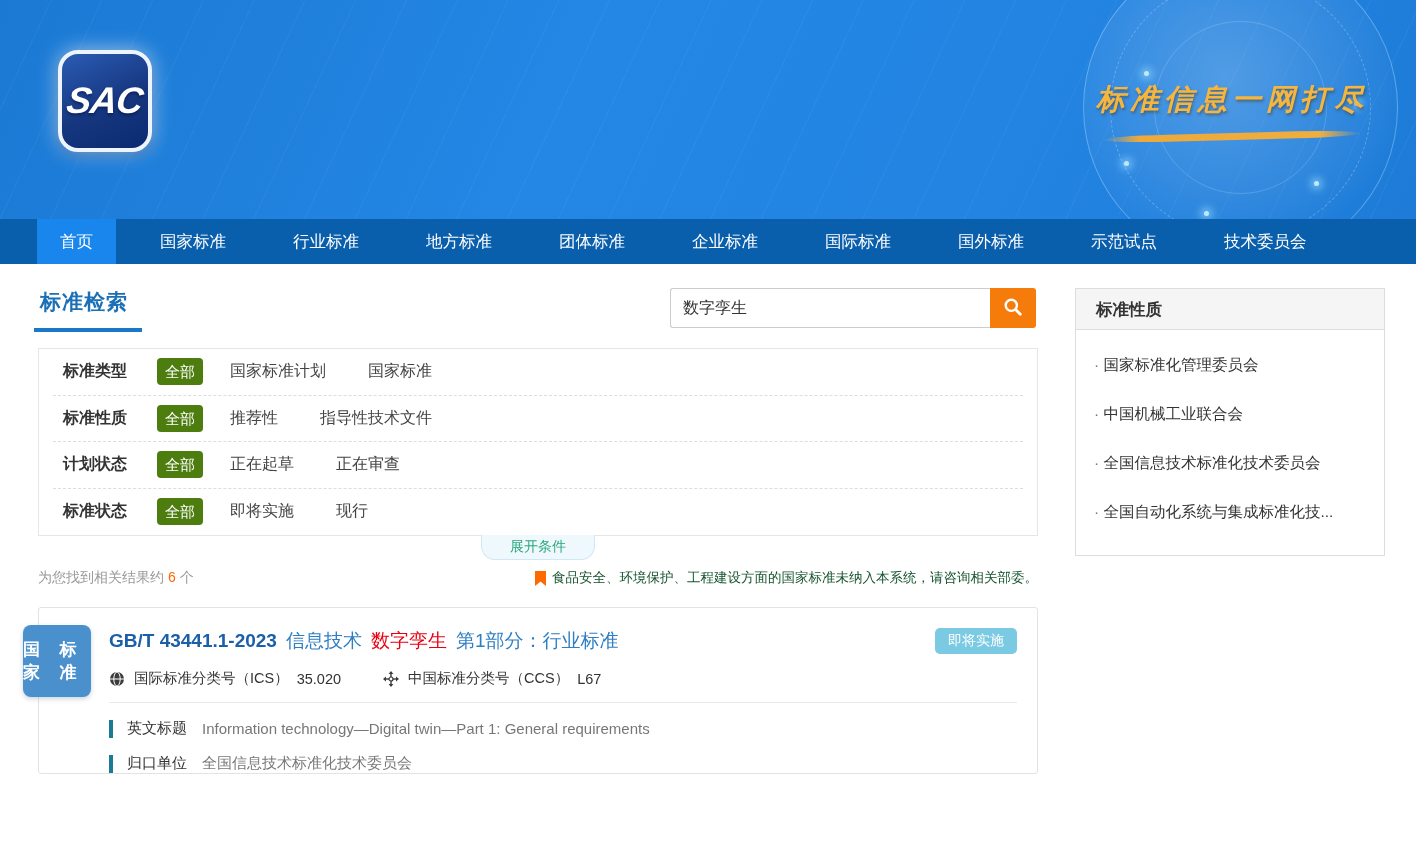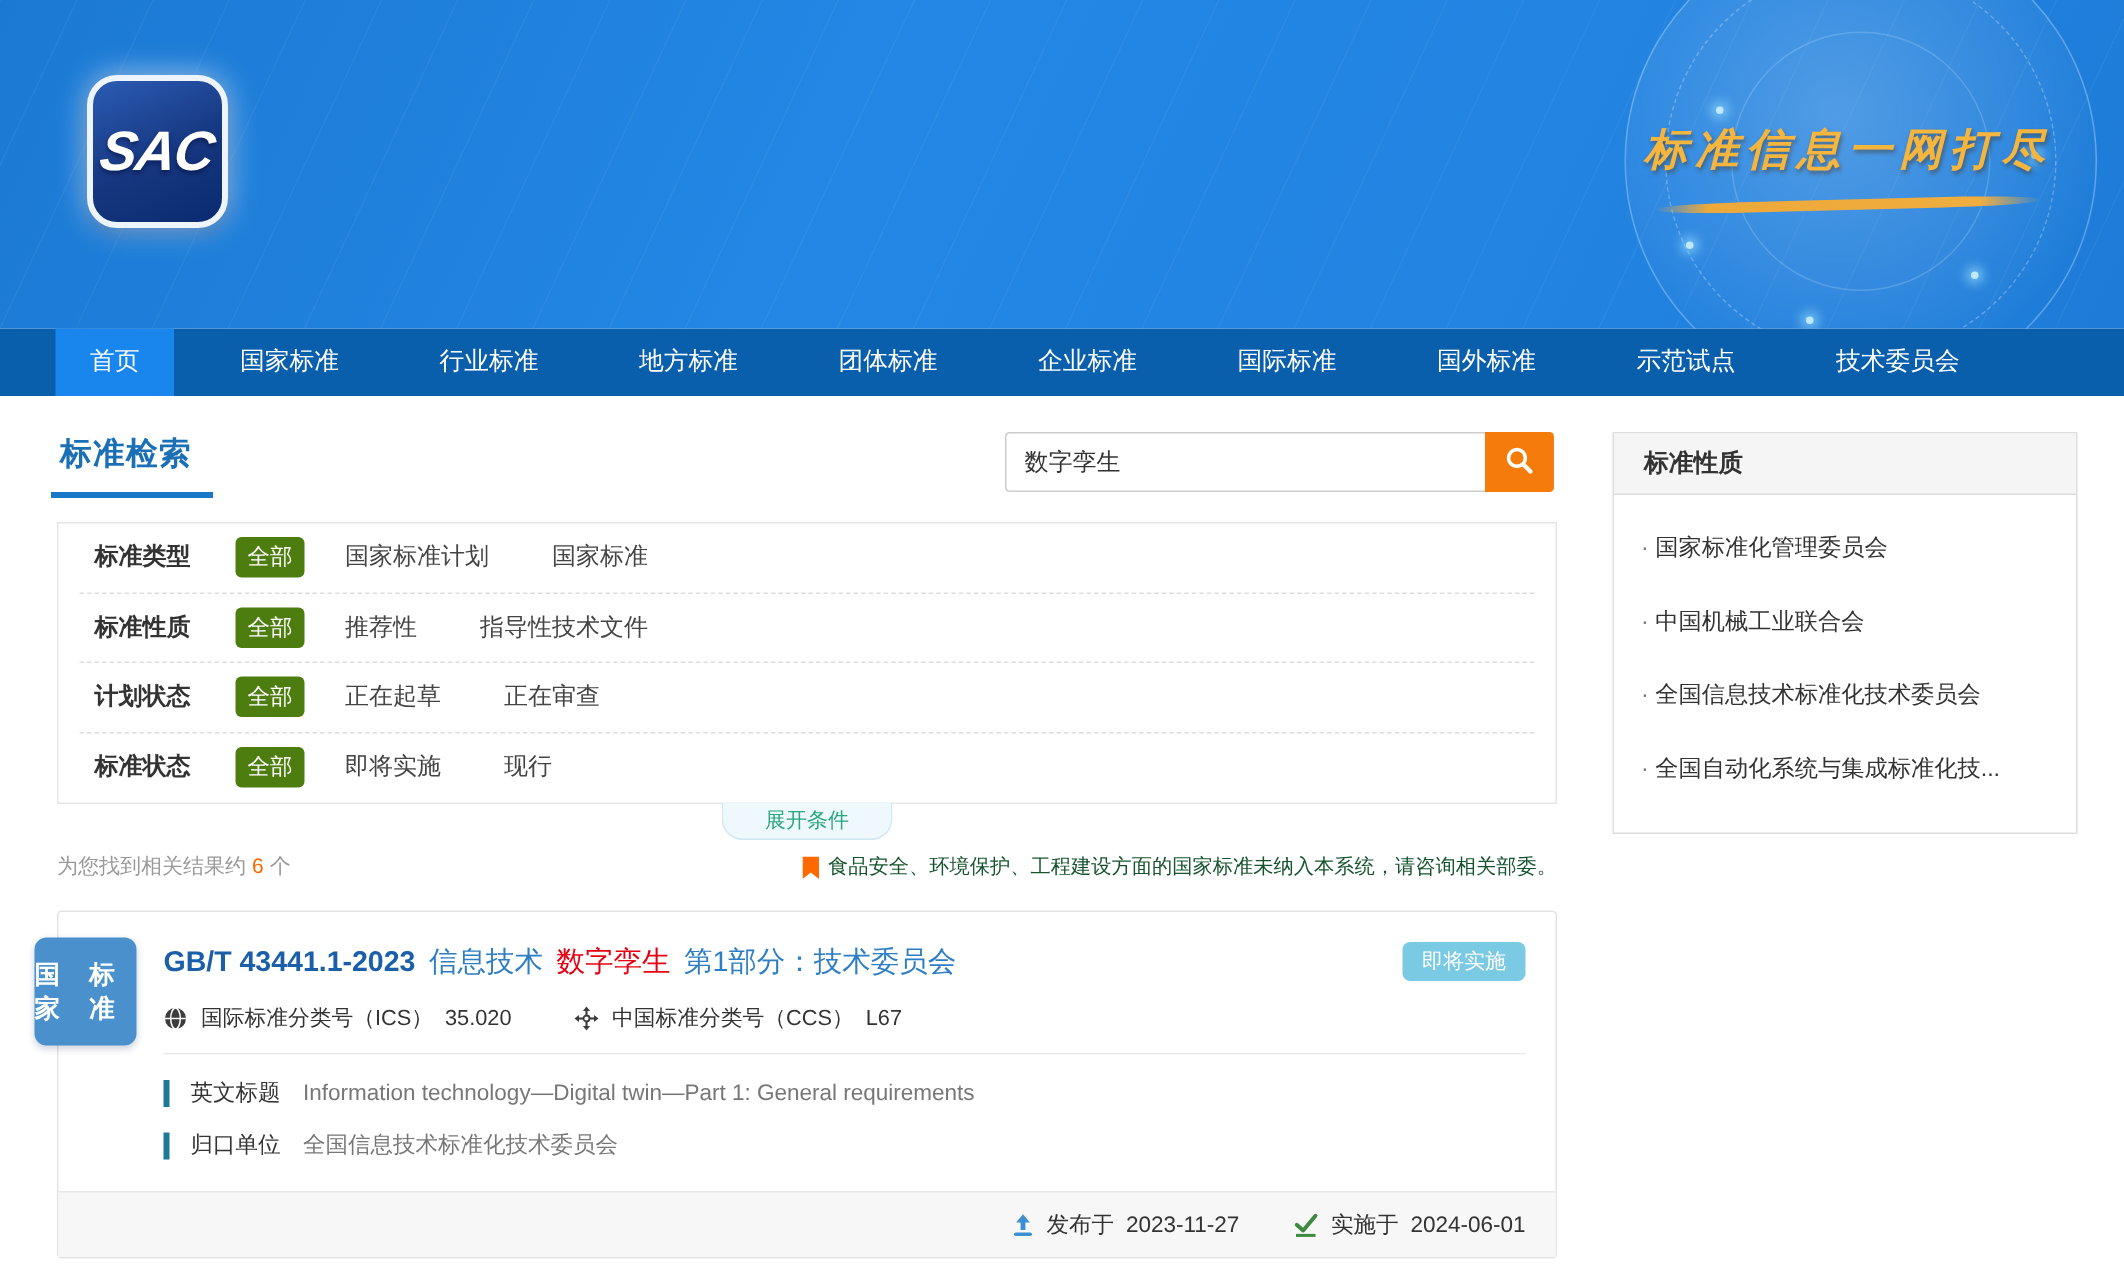--- a/index.html
+++ b/index.html
@@ -241,21 +241,21 @@
       </div>
     </div>
 
     <div class="card">
       <div class="card-badge">
         <span>国家</span>
         <span>标准</span>
       </div>
       <div class="card-title-row">
         <div class="card-title">
-          <span class="card-code">GB/T 43441.1-2023</span><span class="t-blue">信息技术</span><span class="t-red">数字孪生</span><span class="t-blue">第1部分：技术委员会</span>
+          <span class="card-code">GB/T 43441.1-2023</span><span class="t-blue">信息技术</span><span class="t-red">数字孪生</span><span class="t-blue">第1部分：行业标准</span>
         </div>
         <div class="status-badge">即将实施</div>
       </div>
       <div class="card-meta">
         <div class="meta-item">
           <svg width="16" height="16" viewBox="0 0 16 16">
             <circle cx="8" cy="8" r="7" fill="#3c3c3c"></circle>
             <ellipse cx="8" cy="8" rx="3.2" ry="7" fill="none" stroke="#fff" stroke-width="1"></ellipse>
             <line x1="1" y1="8" x2="15" y2="8" stroke="#fff" stroke-width="1"></line>
           </svg>
@@ -282,38 +282,20 @@
             <span class="field-bar"></span>
             <span class="field-label">英文标题</span>
             <span class="field-value">Information technology—Digital twin—Part 1: General requirements</span>
           </div>
           <div class="card-field">
             <span class="field-bar"></span>
             <span class="field-label">归口单位</span>
             <span class="field-value">全国信息技术标准化技术委员会</span>
           </div>
         </div>
-      <div class="card-footer">
-        <div class="date-item">
-          <svg width="16" height="16" viewBox="0 0 16 16" fill="#3d8fd4">
-            <path d="M8 0.5 L12.6 6 H9.6 V11 H6.4 V6 H3.4 Z"></path>
-            <rect x="2" y="12.6" width="12" height="2.4" rx="1.2"></rect>
-          </svg>
-          <span>发布于</span>
-          <span>2023-11-27</span>
-        </div>
-        <div class="date-item">
-          <svg width="17" height="16" viewBox="0 0 17 16">
-            <path d="M2.5 7.5 L6.8 11.3 L15 1.5" fill="none" stroke="#3d8b40" stroke-width="2.6" stroke-linecap="round" stroke-linejoin="round"></path>
-            <rect x="2" y="13.6" width="13" height="2" fill="#3d8b40"></rect>
-          </svg>
-          <span>实施于</span>
-          <span>2024-06-01</span>
-        </div>
-      </div>
     </div>
   </div>
 
   <div class="side-col">
     <div class="side-panel">
       <div class="side-header">标准性质</div>
       <div class="side-list">
           <div class="side-item">国家标准化管理委员会</div>
           <div class="side-item">中国机械工业联合会</div>
           <div class="side-item">全国信息技术标准化技术委员会</div>

